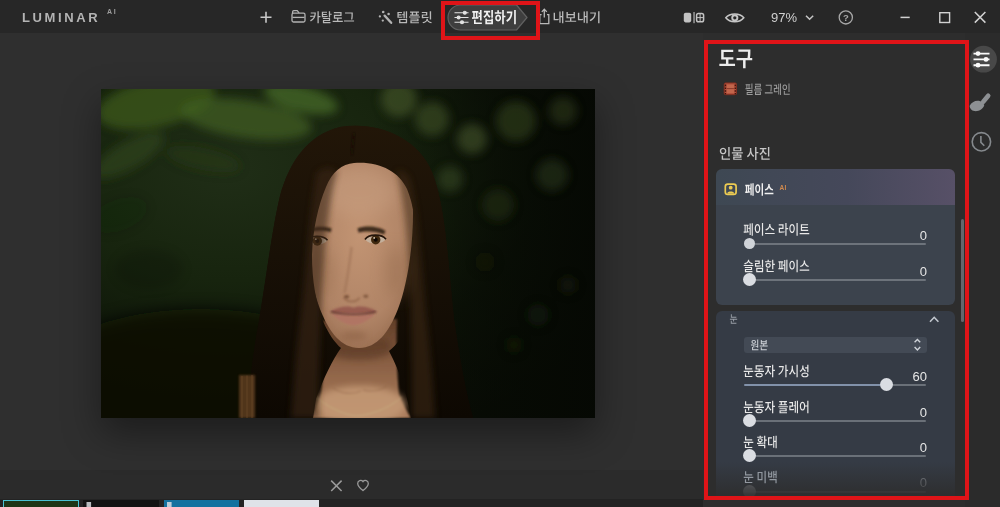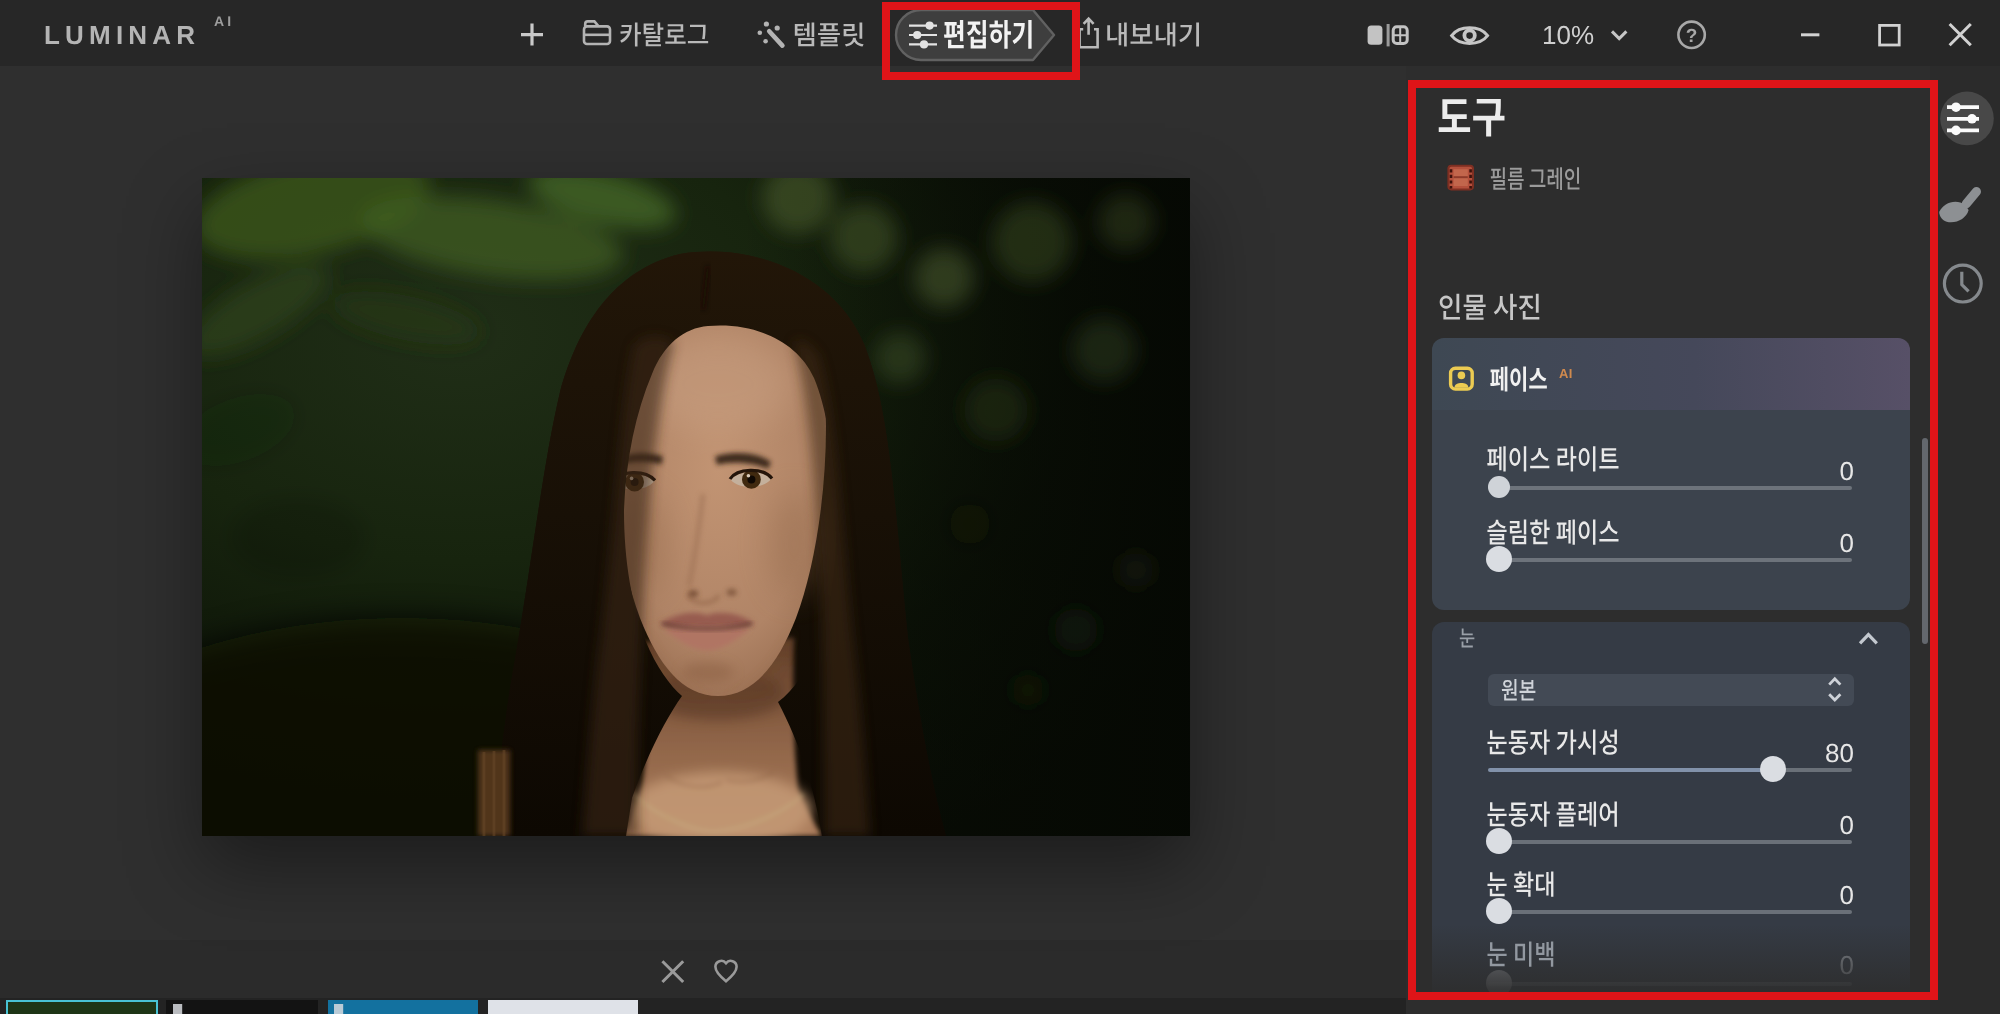--- a/index.html
+++ b/index.html
@@ -41,21 +41,21 @@
   <div class="abs" id="panel"></div>
   <div class="abs" id="sidebar"></div>
   <div class="abs" id="footer"></div>
   <div class="abs" id="strip"></div>
   <div class="abs th" id="th1"></div>
   <div class="abs th" id="th2"></div>
   <div class="abs th" id="th3"></div>
   <div class="abs th" id="th4"></div>
   <div class="abs" id="logo">LUMINAR</div>
   <div class="abs" id="logosup">AI</div>
-  <div class="abs" id="zoomtxt">10%</div>
+  <div class="abs" id="zoomtxt">97%</div>
   <svg class="abs" id="photo" width="494" height="329" viewBox="0 0 494 329">
       <defs>
 <radialGradient id="pbg" cx="26%" cy="24%" r="90%">
   <stop offset="0%" stop-color="#202e17"></stop>
   <stop offset="38%" stop-color="#17240e"></stop>
   <stop offset="70%" stop-color="#0d1408"></stop>
   <stop offset="100%" stop-color="#090d05"></stop>
 </radialGradient>
 <linearGradient id="hairg" x1="0" y1="0" x2="0" y2="1">
   <stop offset="0%" stop-color="#221608"></stop>
@@ -176,21 +176,21 @@
   <div class="abs track" style="left:881px;top:383.7px;width:45px"></div>
   <div class="abs thumbb" style="left:879.8px;top:377.7px"></div>
   <div class="abs track" style="left:744px;top:419.7px;width:182px"></div>
   <div class="abs thumbb" style="left:743px;top:413.7px"></div>
   <div class="abs track" style="left:744px;top:454.9px;width:182px"></div>
   <div class="abs thumbb" style="left:743px;top:448.9px"></div>
   <div class="abs trdim" style="left:744px;top:490.7px;width:182px"></div>
   <div class="abs" style="left:743px;top:484.7px;width:13px;height:13px;border-radius:50%;background:#9da1a8;opacity:.75"></div>
   <div class="abs val" style="left:897px;top:227.6px">0</div>
   <div class="abs val" style="left:897px;top:264.2px">0</div>
-  <div class="abs val" style="left:897px;top:369.2px">80</div>
+  <div class="abs val" style="left:897px;top:369.2px">60</div>
   <div class="abs val" style="left:897px;top:405.2px">0</div>
   <div class="abs val" style="left:897px;top:440.2px">0</div>
   <div class="abs val" style="left:897px;top:475.2px;color:#8e939b">0</div>
   <div class="abs" id="fade"></div>
   <div class="abs" id="sbar"></div>
   <div class="abs" id="ai1">AI</div>
   <svg class="abs" style="left:0;top:0" width="1000" height="507" viewBox="0 0 1000 507">
     <g fill="none" stroke="#c9c9c9" stroke-width="1.6">
   <path d="M260.5 17.3h11M266 11.8v11"></path>
 </g>

